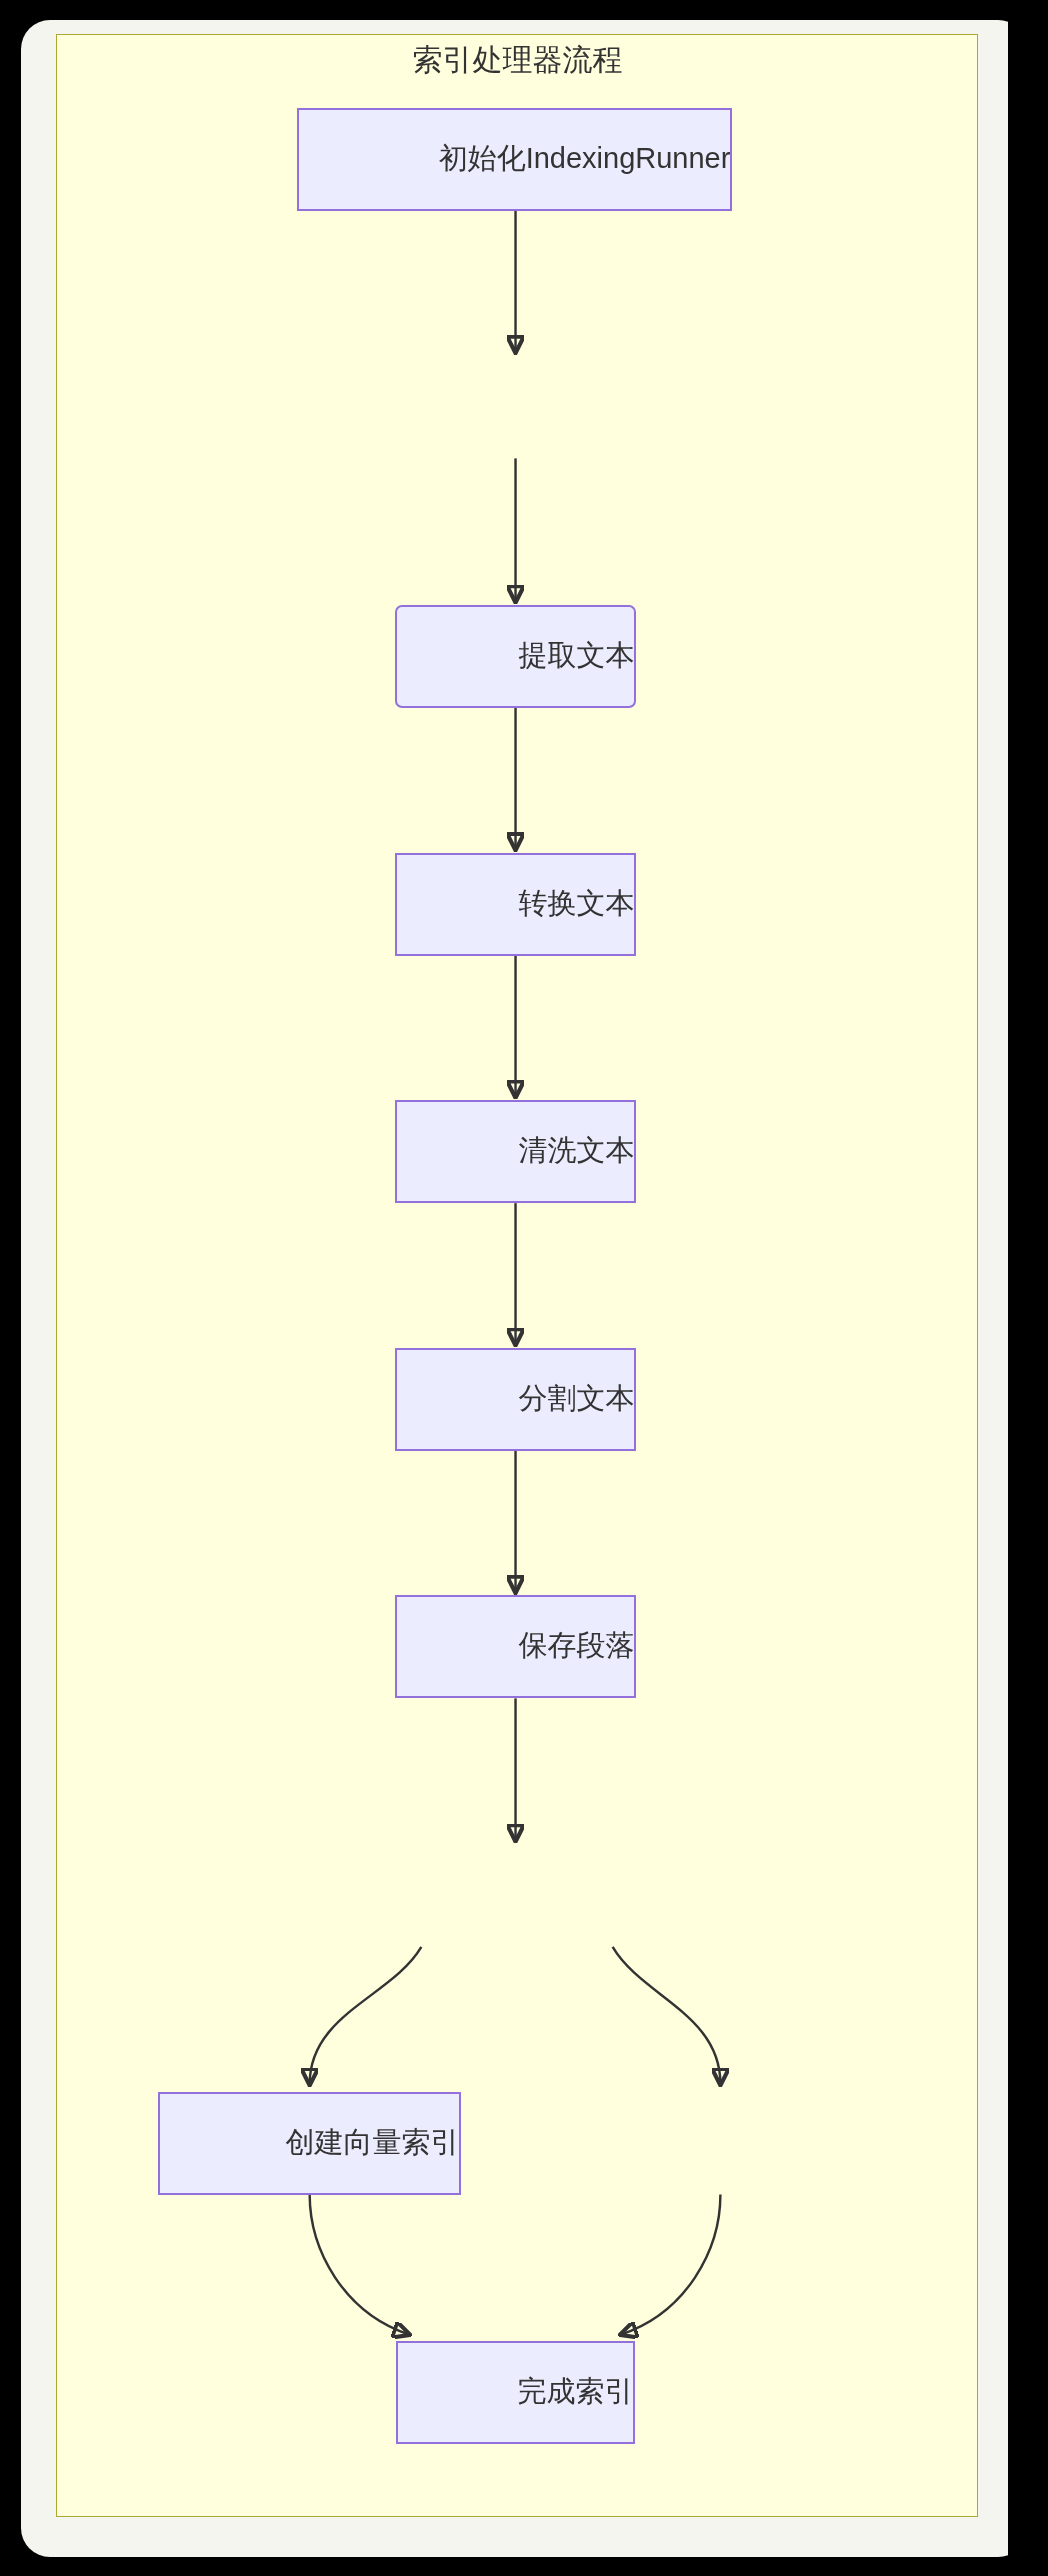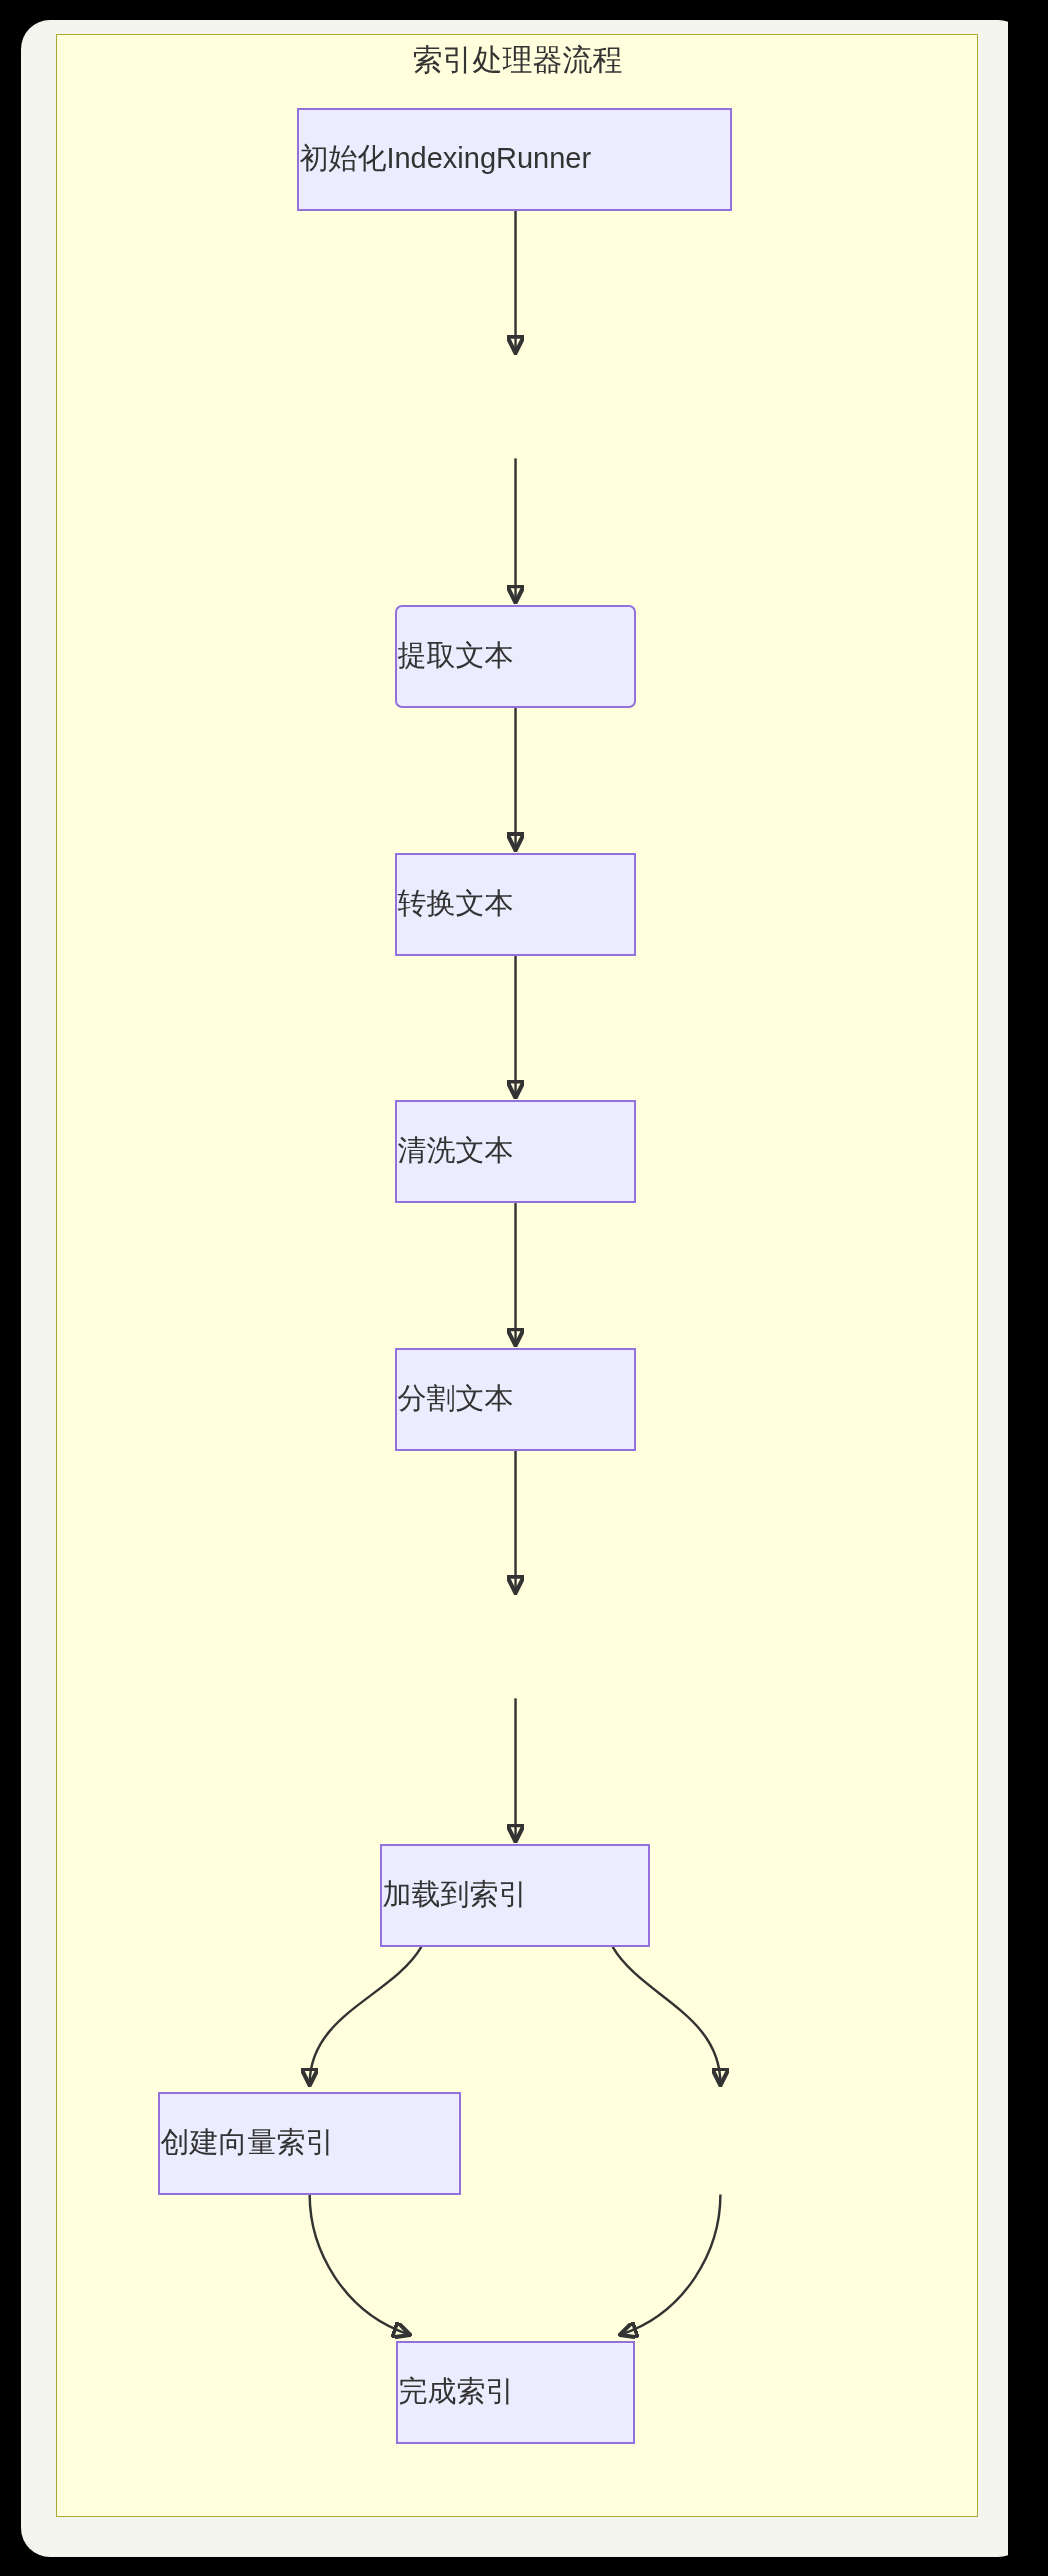--- a/index.html
+++ b/index.html
@@ -58,21 +58,21 @@
   }
   .node {
     position: absolute;
     box-sizing: border-box;
     background: #ececff;
     border: 2.4px solid #9370db;
     color: #333333;
     font-size: 29px;
     display: flex;
     align-items: center;
-    justify-content: flex-start;
+    justify-content: flex-end;
     text-align: center;
   }
   
   .n-init      { left: 240px; top: 73px;   width: 435px; height: 103px; }
   .n-run       { left: 308px; top: 320px;  width: 301px; height: 103px; }
   .n-extract   { left: 338px; top: 570px;  width: 241px; height: 103px; border-radius: 7px; }
   .n-transform { left: 338px; top: 818px;  width: 241px; height: 103px; }
   .n-clean     { left: 338px; top: 1065px; width: 241px; height: 103px; }
   .n-split     { left: 338px; top: 1313px; width: 241px; height: 103px; }
   .n-save      { left: 338px; top: 1560px; width: 241px; height: 103px; }
@@ -117,22 +117,22 @@
       </div>
       <div class="node n-transform">
         <span>转换文本</span>
       </div>
       <div class="node n-clean">
         <span>清洗文本</span>
       </div>
       <div class="node n-split">
         <span>分割文本</span>
       </div>
-      <div class="node n-load">
-        <span>加载到索引</span>
+      <div class="node n-save">
+        <span>保存段落</span>
       </div>
       <div class="node n-vector">
         <span>创建向量索引</span>
       </div>
       <div class="node n-complete">
         <span>完成索引</span>
       </div>
 
     </div>
   </div>

